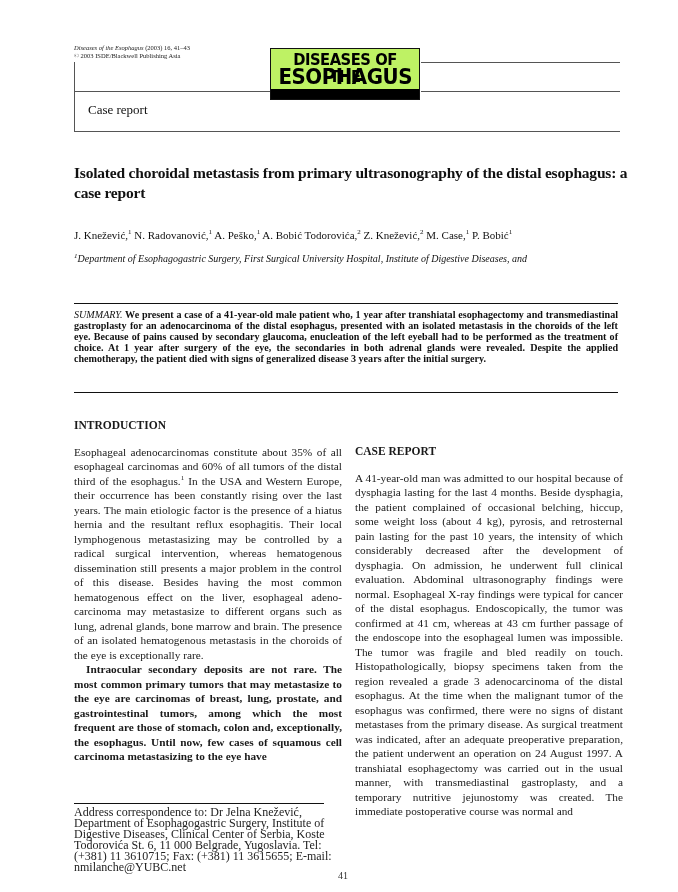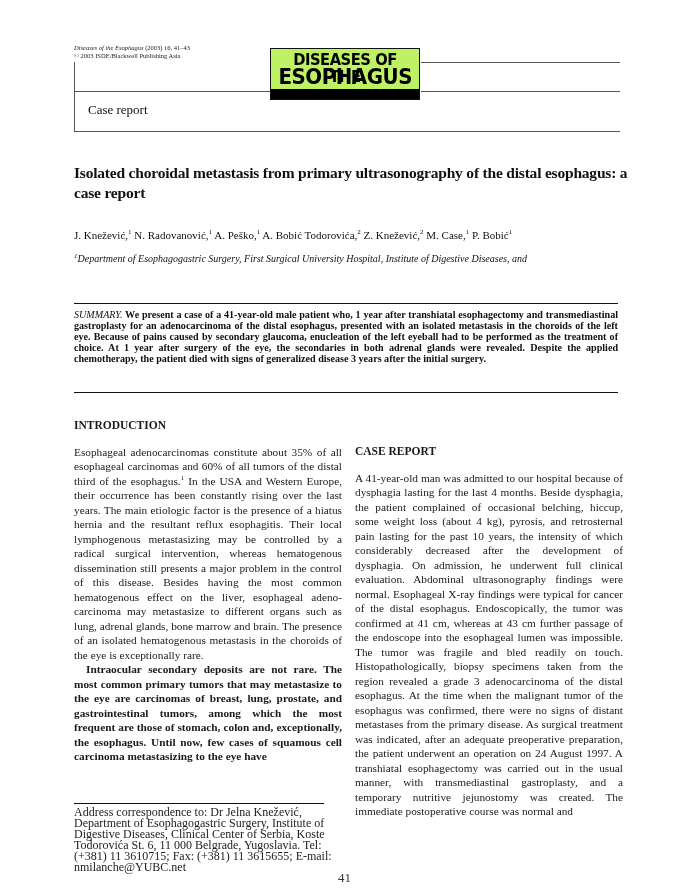--- a/index.html
+++ b/index.html
@@ -42,21 +42,21 @@
   .summary .label { font-weight: normal; font-style: italic; }
 
   .col { position: absolute; width: 268px; font-size: 11.3px; line-height: 14.5px; text-align: justify; color: #1a1a1a; }
   .col p { hyphens: manual; }
   .col sup { font-size: 7px; line-height: 0; }
   .heading { font-weight: bold; font-size: 11.5px; }
   .indent { text-indent: 12px; font-weight: bold; }
 
   .footnote-rule { position: absolute; left: 74px; top: 803px; width: 250px; height: 1px; background: #111; }
   .footnote { position: absolute; left: 74px; top: 807px; width: 262px; font-size: 12px; line-height: 11px; color: #222; }
-  .page-num { position: absolute; left: 338px; top: 870px; font-size: 13px; color: #333; }
+  .page-num { position: absolute; left: 338px; top: 870px; font-size: 10px; color: #333; }
 </style>
 </head>
 <body>
 
 <div class="journal-meta">
   <div><span class="ital">Diseases of the Esophagus</span><span> (2003) 16, 41–43</span></div>
   <div>© 2003 ISDE/Blackwell Publishing Asia</div>
 </div>
 
 <div class="header-frame"></div>

